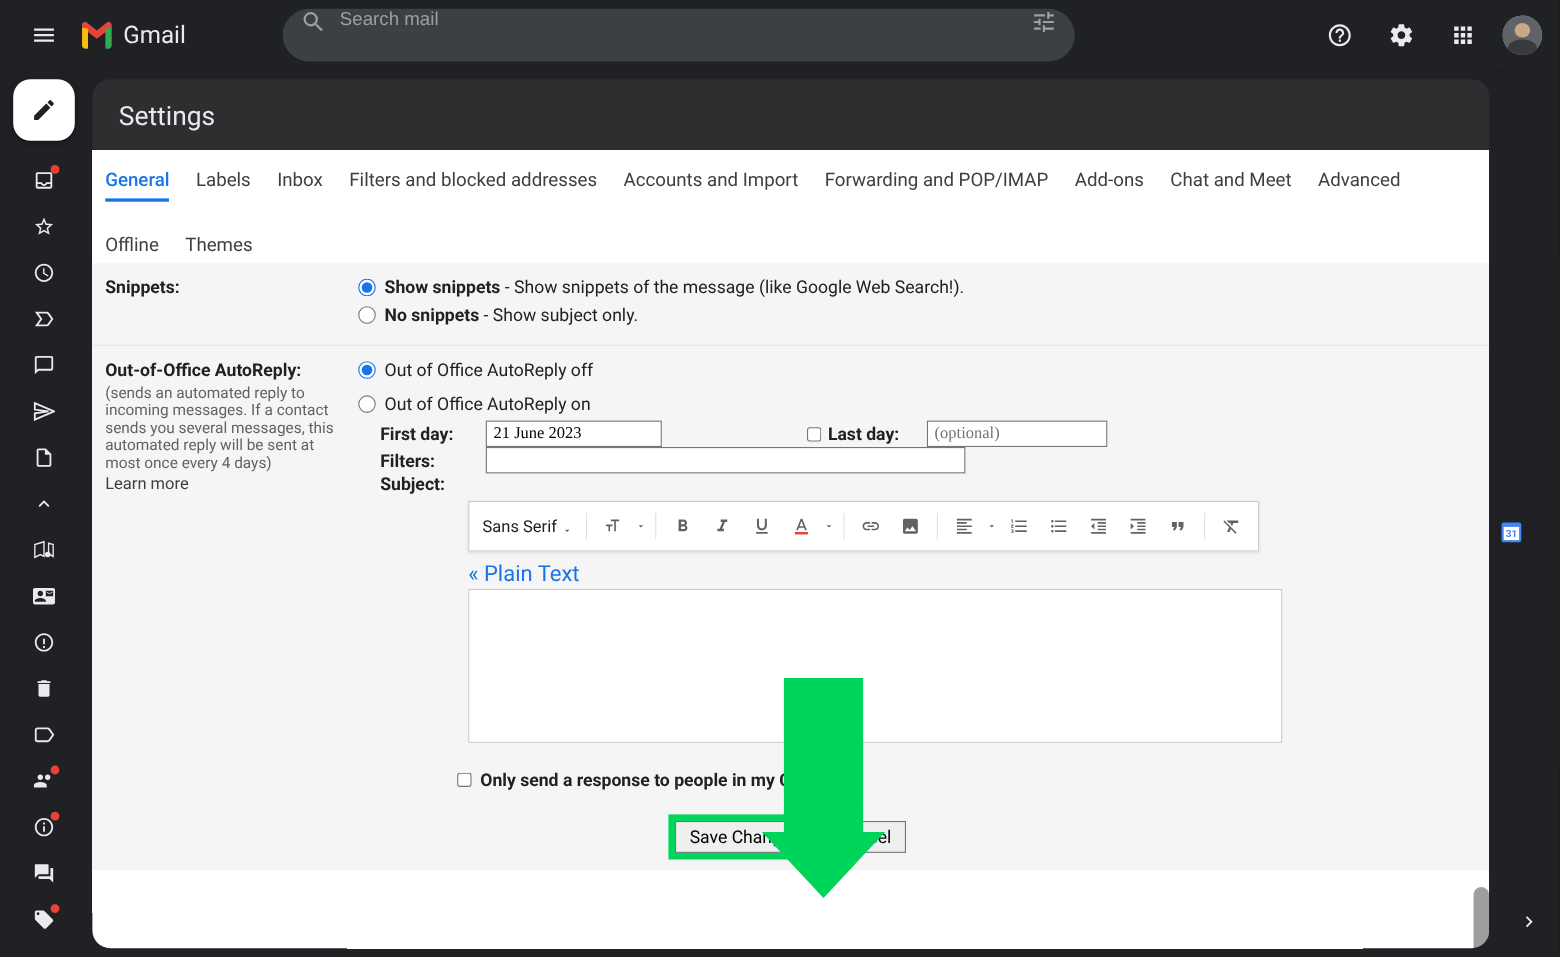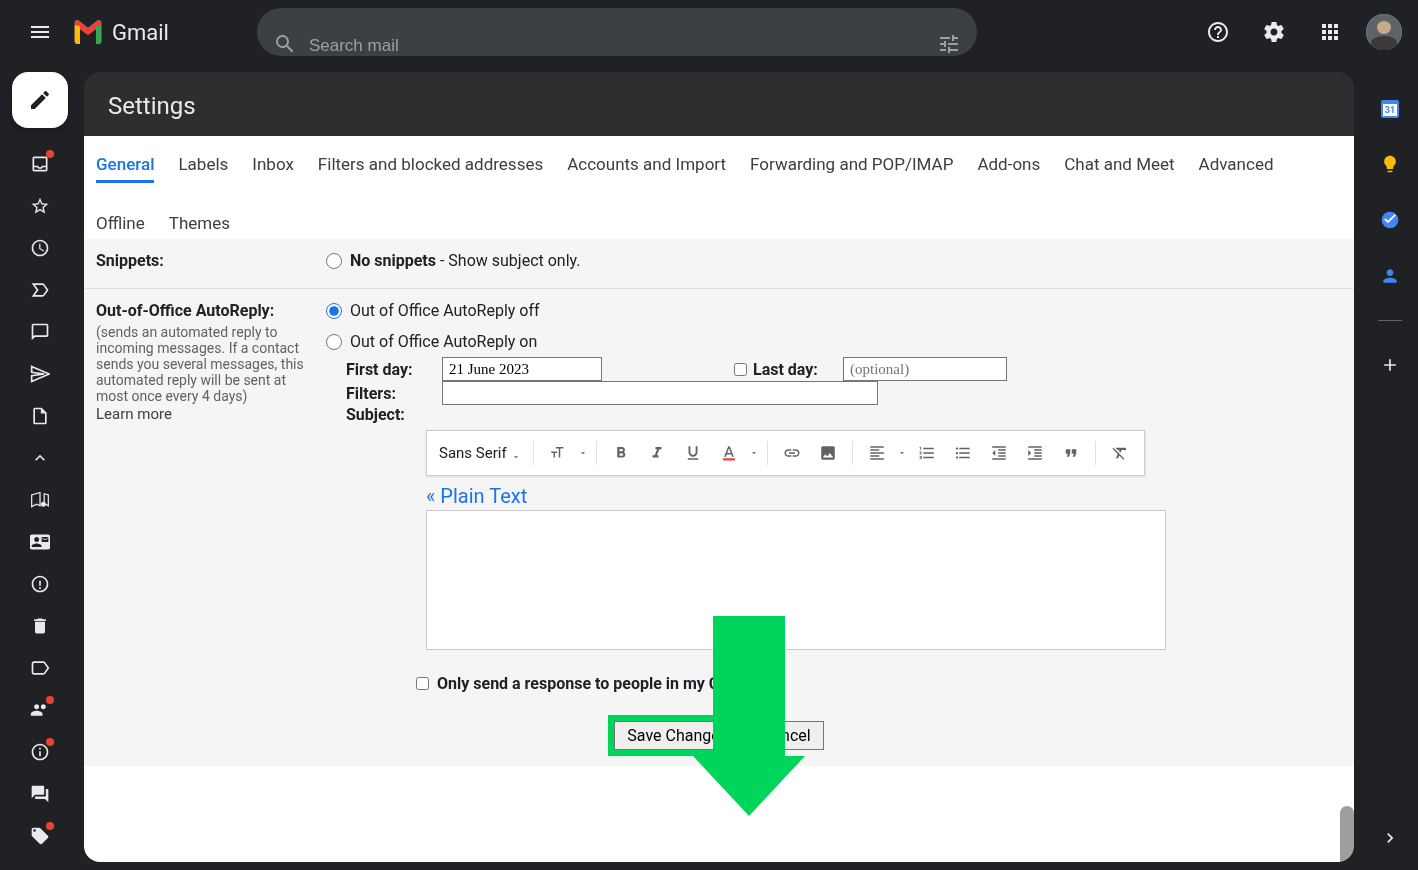--- a/index.html
+++ b/index.html
@@ -5,21 +5,21 @@
 * { box-sizing: border-box; margin: 0; padding: 0; }
 body { font-family: 'Google Sans', Roboto, Arial, sans-serif; background: #111; width: 1418px; height: 870px; overflow: hidden; position: relative; }
 
 
 .header { height: 64px; background: #202124; display: flex; align-items: center; padding: 0 16px; gap: 8px; }
 .menu-btn { width: 48px; height: 48px; display: flex; align-items: center; justify-content: center; cursor: pointer; border-radius: 50%; }
 .menu-btn svg { fill: #e8eaed; }
 .logo { display: flex; align-items: center; gap: 8px; margin-right: 40px; }
 .logo-icon { width: 32px; height: 32px; }
 .logo-text { color: #e8eaed; font-size: 22px; font-weight: 400; }
-.search-bar { flex: 0 0 720px; height: 48px; background: #3c4043; border-radius: 24px; display: flex; align-items: flex-end; padding: 0 16px; margin-left: 40px;}
+.search-bar { flex: 0 0 720px; height: 48px; background: #3c4043; border-radius: 24px; display: flex; align-items: flex-start; padding: 0 16px; margin-left: 40px;}
 .search-bar svg { fill: #9aa0a6; }
 .search-input { flex: 1; background: transparent; border: none; outline: none; color: #e8eaed; font-size: 17px; margin-left: 12px; }
 .search-input::placeholder { color: #9aa0a6; }
 .tune-icon { margin-left: auto; }
 .header-right { margin-left: auto; display: flex; align-items: center; gap: 16px; }
 .header-icon { width: 40px; height: 40px; display: flex; align-items: center; justify-content: center; cursor: pointer; }
 .header-icon svg { fill: #e8eaed; }
 .avatar { width: 36px; height: 36px; border-radius: 50%; background: linear-gradient(135deg, #8ab4f8 0%, #669df6 100%); display: flex; align-items: center; justify-content: center; overflow: hidden; }
 .avatar-inner { width: 100%; height: 100%; background: #5f6368; border-radius: 50%; position: relative; }
 .avatar-inner::before { content: ''; position: absolute; top: 20%; left: 30%; width: 40%; height: 35%; background: #c9a88a; border-radius: 50%; }
@@ -76,21 +76,21 @@
 .button-row { display: flex; justify-content: center; gap: 8px; padding: 16px 0; background: #f5f5f5; }
 .btn { padding: 4px 12px; border: 1px solid #767676; background: #efefef; font-size: 16px; cursor: pointer; font-family: inherit; }
 .btn-highlight { outline: 6px solid #00d55b; position: relative; z-index: 2; }
 
 
 .green-arrow { position: absolute; left: 615px; top: 480px; width: 100px; height: 210px; z-index: 10; pointer-events: none; }
 .green-arrow .shaft { width: 72px; height: 140px; background: #00d55b; margin: 0 auto; }
 .green-arrow .head { width: 0; height: 0; border-left: 56px solid transparent; border-right: 56px solid transparent; border-top: 60px solid #00d55b; margin-left: -6px; }
 
 
-.right-panel { width: 56px; background: #202124; display: flex; flex-direction: column; align-items: center; padding-top: 32px; gap: 32px; }
+.right-panel { width: 56px; background: #202124; display: flex; flex-direction: row; align-items: center; padding-top: 32px; gap: 32px; }
 .panel-icon { width: 24px; height: 24px; cursor: pointer; display: flex; align-items: center; justify-content: center; }
 .panel-divider { width: 24px; height: 1px; background: #5f6368; }
 .panel-expand { position: absolute; bottom: 20px; right: 16px; width: 24px; height: 24px; display: flex; align-items: center; justify-content: center; cursor: pointer; }
 .panel-expand svg { fill: #e8eaed; }
 
 
 .scrollbar-track { position: absolute; right: 0; top: 670px; width: 14px; height: 100px; background: #9e9e9e; border-radius: 7px; }
 </style>
 </head>
 <body>
@@ -257,20 +257,24 @@
           <div class="tab">Chat and Meet</div>
           <div class="tab">Advanced</div>
           <div class="tab">Offline</div>
           <div class="tab">Themes</div>
         </div>
 
         <div class="setting-section">
           <div class="setting-label"><b>Snippets:</b></div>
           <div class="setting-content">
             <div class="radio-row">
+              <input type="radio" checked="" style="">
+              <label><b>Show snippets</b><span> - Show snippets of the message (like Google Web Search!).</span></label>
+            </div>
+            <div class="radio-row">
               <input type="radio" style="">
               <label><b>No snippets</b><span> - Show subject only.</span></label>
             </div>
           </div>
         </div>
 
         <div class="setting-section" style="border-bottom:none;">
           <div class="setting-label">
             <b>Out-of-Office AutoReply:</b>
             <span class="desc">(sends an automated reply to incoming messages. If a contact sends you several messages, this automated reply will be sent at most once every 4 days)</span>

